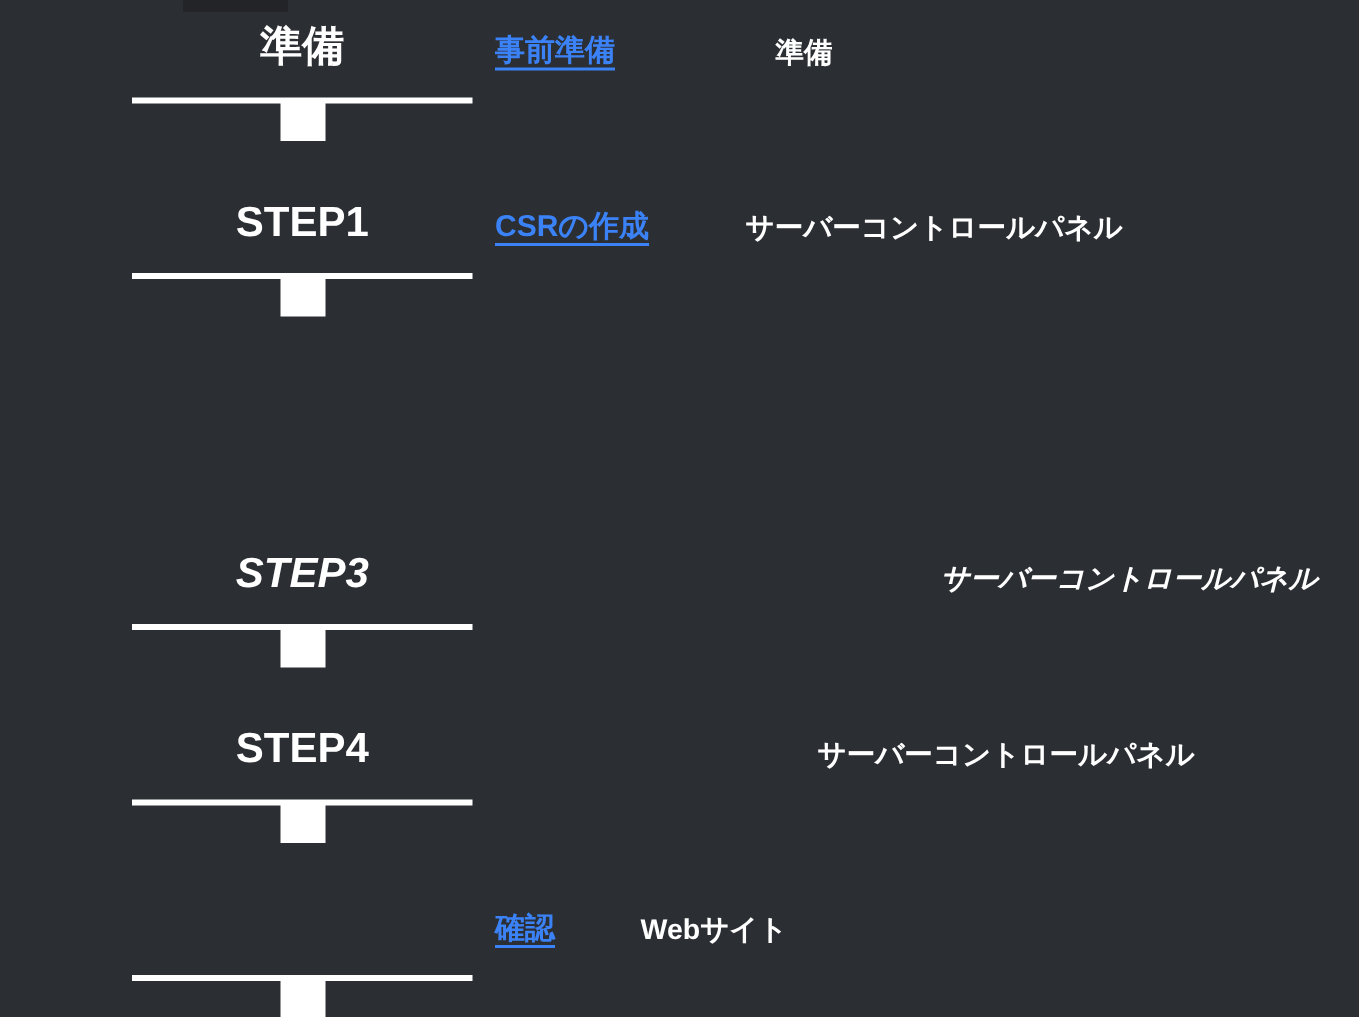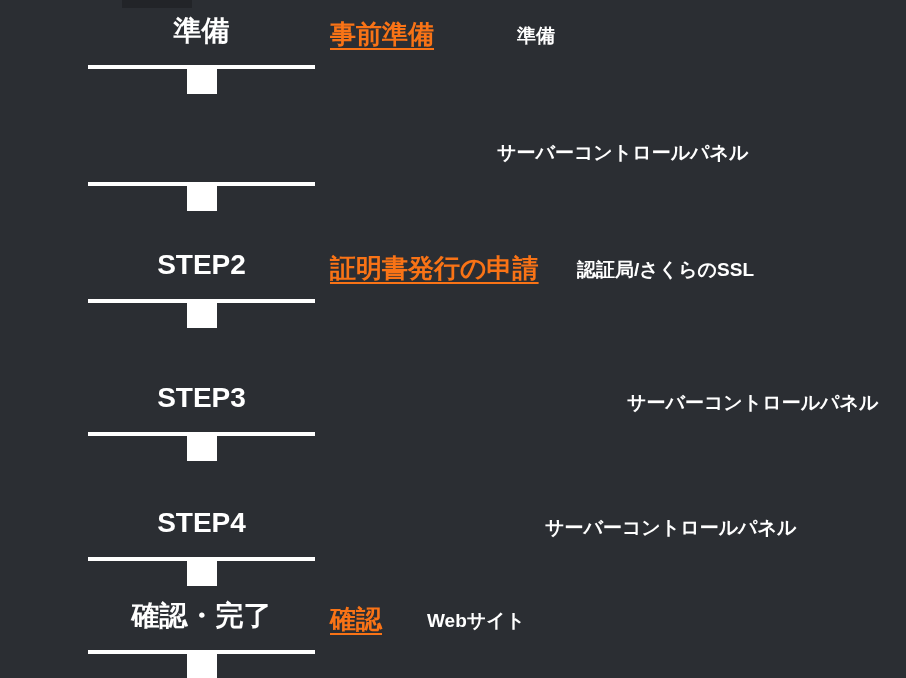--- a/index.html
+++ b/index.html
@@ -25,44 +25,44 @@
   }
   .step-row {
     position: absolute;
     left: 0;
     width: 906px;
     height: 117px;
   }
   .r0 { top: 0; }
   .r1 { top: 117px; }
   .r2 { top: 234px; }
-  .r3 { top: 367px; }
-  .r4 { top: 492px; }
+  .r3 { top: 351px; font-style: italic; }
+  .r4 { top: 468px; }
   .r5 { top: 585px; }
 
   .step-name {
     position: absolute;
     left: 88px;
     width: 227px;
     top: 15px;
     text-align: center;
     color: #ffffff;
     font-size: 28px;
     font-weight: bold;
     line-height: 32px;
     white-space: nowrap;
   }
   .step-link {
     position: absolute;
     left: 330px;
     top: 19px;
-    font-size: 26px;
+    font-size: 20px;
     font-weight: 600;
     line-height: 30px;
-    color: #f97316;
+    color: #3b82f6;
     text-decoration: underline;
     text-decoration-thickness: 2px;
     text-underline-offset: 5px;
     cursor: pointer;
     white-space: nowrap;
   }
   .step-sub {
     position: absolute;
     top: 25px;
     font-size: 19px;
@@ -105,48 +105,42 @@
 
   <div class="step-row r0">
     <div class="step-name">準備</div>
     <a class="step-link">事前準備</a>
     <div class="step-sub">準備</div>
     <div class="t-line"></div>
     <div class="t-square"></div>
   </div>
 
   <div class="step-row r1">
+    <div class="step-name">STEP1</div>
+    <a class="step-link">CSRの作成</a>
     <div class="step-sub">サーバーコントロールパネル</div>
     <div class="t-line"></div>
     <div class="t-square"></div>
   </div>
 
-  <div class="step-row r2">
-    <div class="step-name">STEP2</div>
-    <a class="step-link">証明書発行の申請</a>
-    <div class="step-sub">認証局/さくらのSSL</div>
-    <div class="t-line"></div>
-    <div class="t-square"></div>
-  </div>
 
   <div class="step-row r3">
     <div class="step-name">STEP3</div>
     <div class="step-sub">サーバーコントロールパネル</div>
     <div class="t-line"></div>
     <div class="t-square"></div>
   </div>
 
   <div class="step-row r4">
     <div class="step-name">STEP4</div>
     <div class="step-sub">サーバーコントロールパネル</div>
     <div class="t-line"></div>
     <div class="t-square"></div>
   </div>
 
   <div class="step-row r5">
-    <div class="step-name">確認・完了</div>
     <a class="step-link">確認</a>
     <div class="step-sub">Webサイト</div>
     <div class="t-line"></div>
     <div class="t-square"></div>
   </div>
 
 </div>
 
 </body></html>

